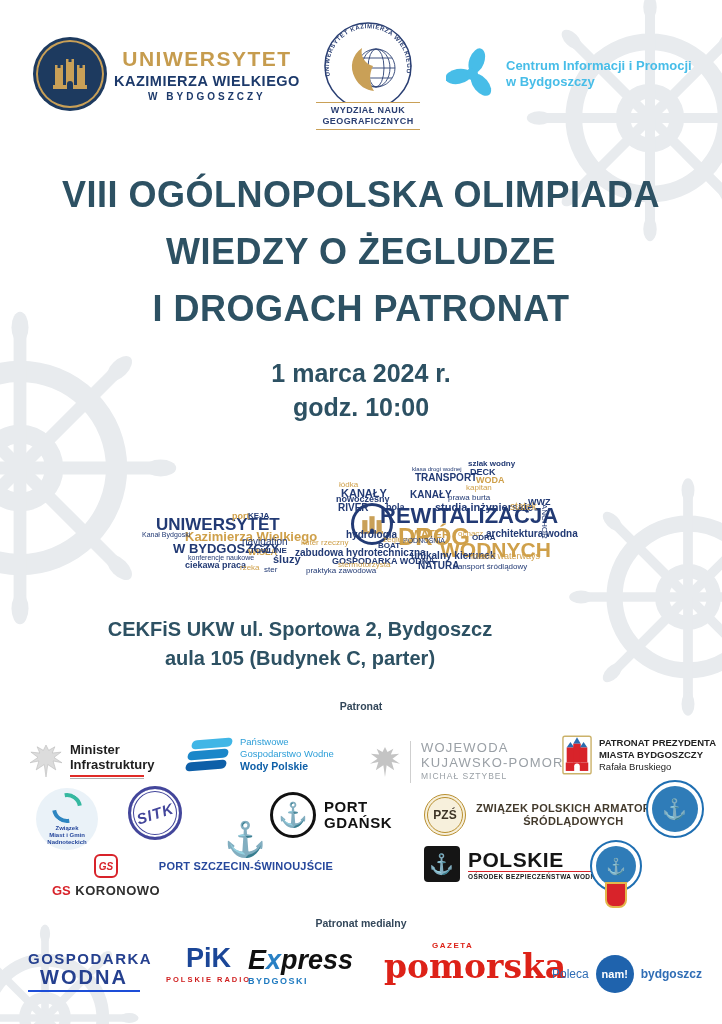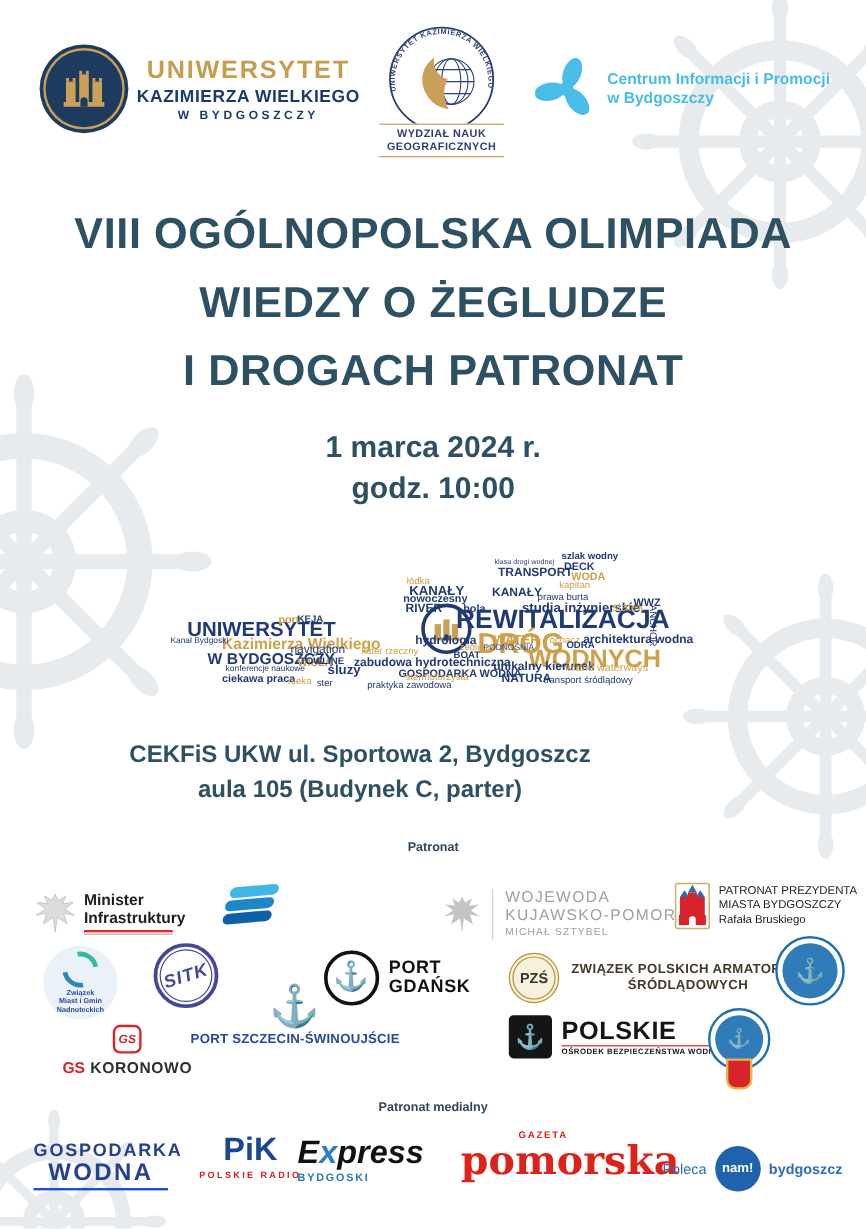--- a/index.html
+++ b/index.html
@@ -50,21 +50,21 @@
   .min-txt{font-size:13px;color:#1e1e1e;font-weight:600;line-height:15px;}
 
   .wave{width:40px;height:9px;border-radius:5px;transform:skewX(-14deg) rotate(-5deg);margin:2px 0;}
   .wp-t1{font-size:9.5px;color:#2e9fd8;line-height:12px;}
   .wp-t2{font-size:10.5px;color:#0e5fa8;font-weight:700;line-height:12px;}
 
   .woj-txt{font-size:13px;color:#9aa0a6;letter-spacing:1.2px;line-height:15px;}
   .woj-sub{font-size:8.5px;color:#9aa0a6;letter-spacing:1px;line-height:13px;}
   .vdiv{width:1px;height:42px;background:#cfcfcf;margin:0 10px;}
 
-  .prez-b{font-size:9.5px;font-weight:400;color:#222;line-height:12px;}
+  .prez-b{font-size:9.5px;font-weight:700;color:#222;line-height:12px;}
   .prez-n{font-size:9.5px;color:#222;line-height:12px;}
 
   .zmg-circle{width:62px;height:62px;border-radius:50%;background:#eaf2f8;
     display:flex;flex-direction:column;align-items:center;justify-content:center;}
   .zmg-swirl{width:22px;height:22px;border-radius:50%;border:4px solid;
     border-color:#35b8a0 transparent #2e86c1 transparent;transform:rotate(35deg);margin-bottom:2px;}
   .zmg-t{font-size:6px;color:#27489c;font-weight:700;line-height:7px;text-align:center;}
 
   .sitk-circle{width:54px;height:54px;border-radius:50%;border:3px solid #43469b;box-sizing:border-box;
     display:flex;align-items:center;justify-content:center;box-shadow:0 0 0 2px #fff inset,0 0 0 3px #43469b inset;}
@@ -331,20 +331,25 @@
         <div class="min-line2"></div>
       </div>
     </div>
 
     <div class="row" style="left:186px;top:18px;gap:8px;">
       <div>
         <div class="wave" style="background:#41b6e6;margin-left:6px;"></div>
         <div class="wave" style="background:#1b87c9;margin-left:2px;"></div>
         <div class="wave" style="background:#0e5fa8;"></div>
       </div>
+      <div>
+        <div class="wp-t1">Państwowe</div>
+        <div class="wp-t1">Gospodarstwo Wodne</div>
+        <div class="wp-t2">Wody Polskie</div>
+      </div>
     </div>
 
     <div class="row" style="left:370px;top:22px;">
       <svg width="30" height="34" viewBox="0 0 36 40">
         <path d="M18 2 L21 8 L28 4 L25 11 L35 10 L27 16 L36 22 L26 20 L29 30 L20 24 L18 38 L16 24 L7 30 L10 20 L0 22 L9 16 L1 10 L11 11 L8 4 L15 8 Z" fill="#c4c4c4"></path>
       </svg>
       <div class="vdiv"></div>
       <div>
         <div class="woj-txt">WOJEWODA</div>
         <div class="woj-txt">KUJAWSKO-POMORSKI</div>

